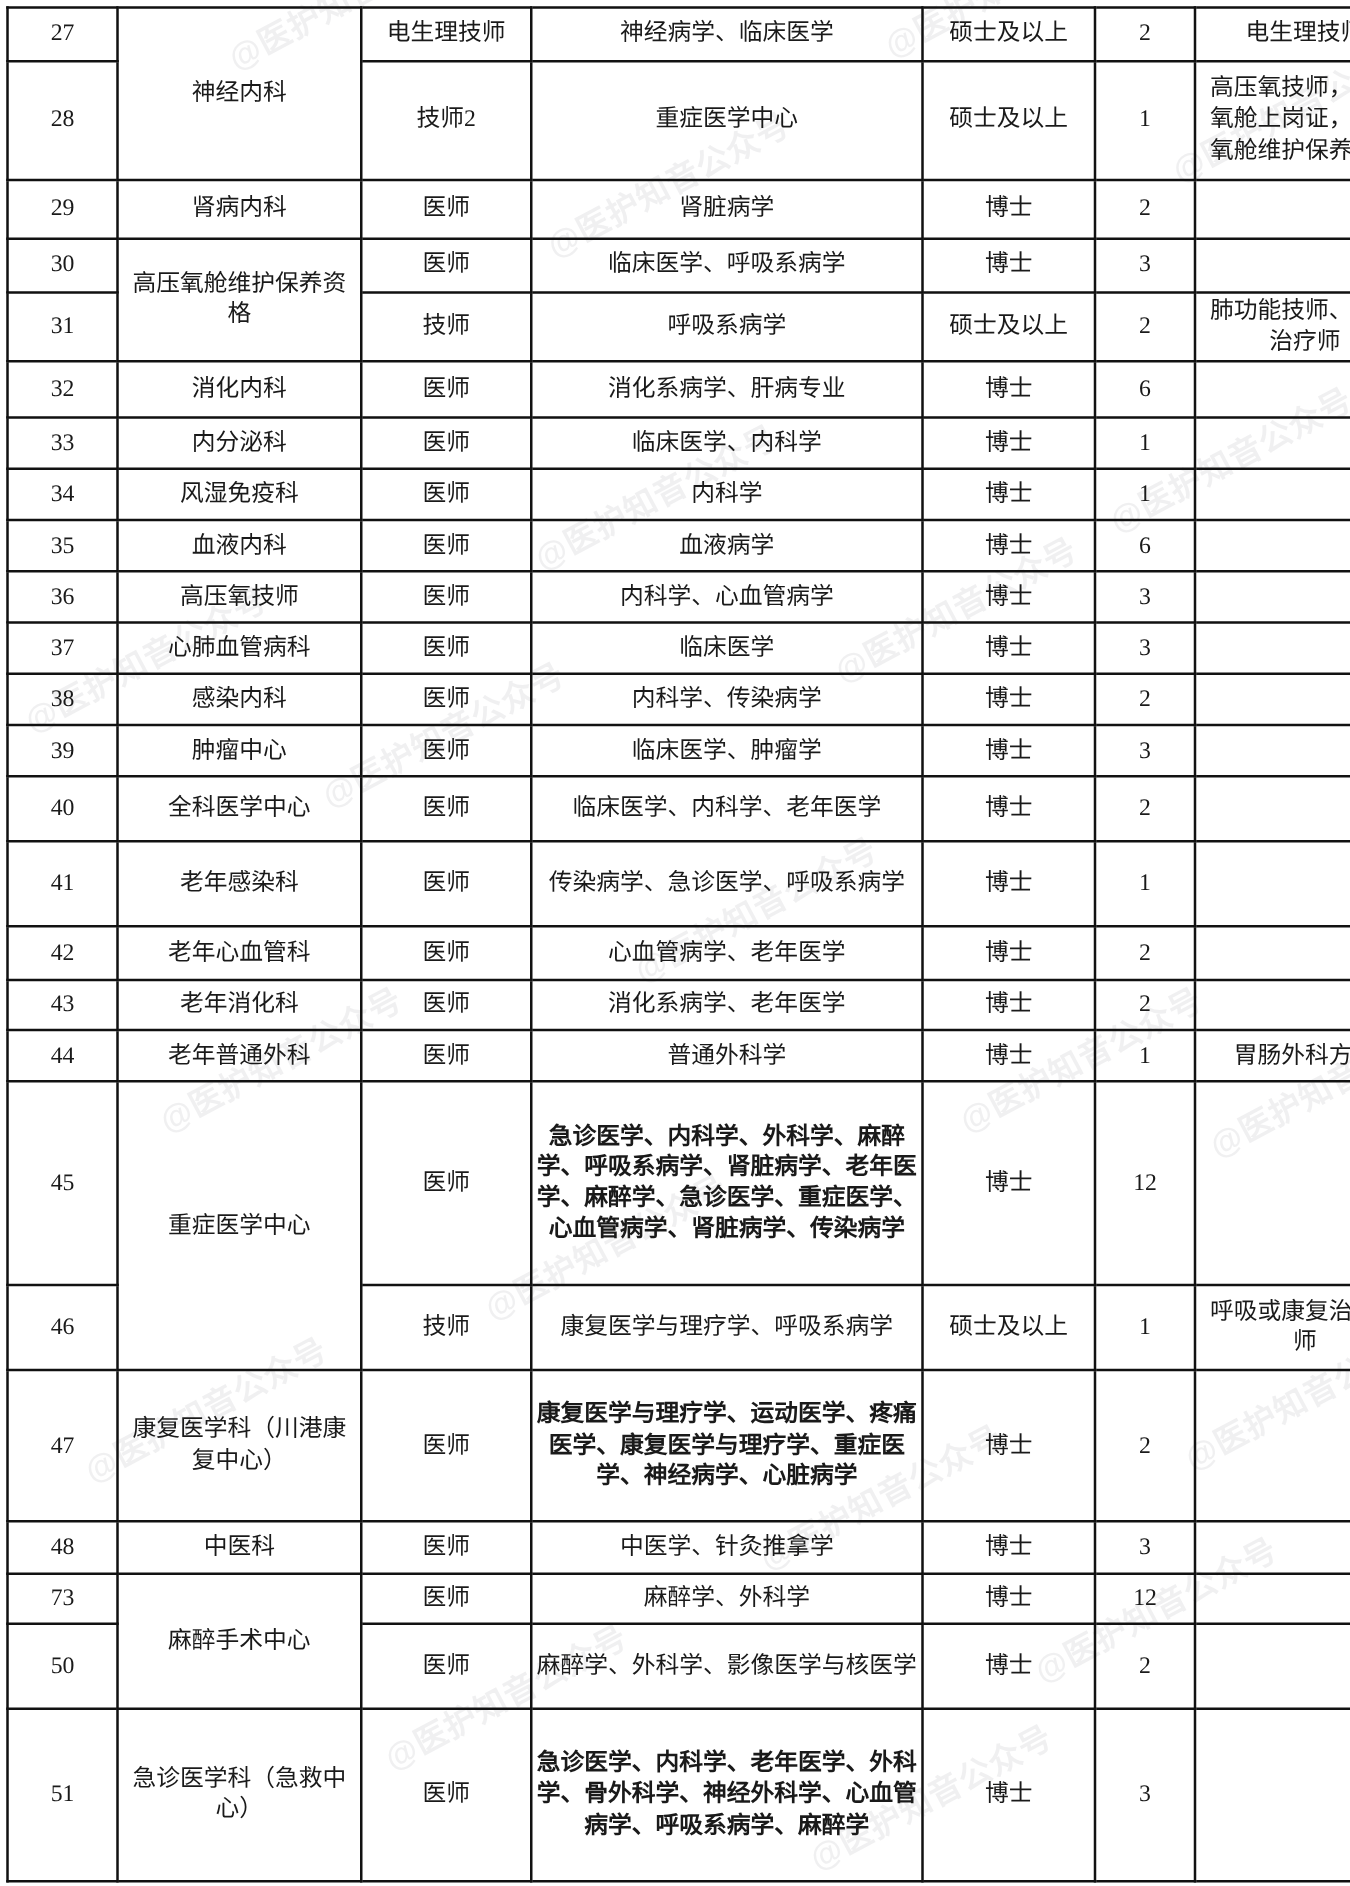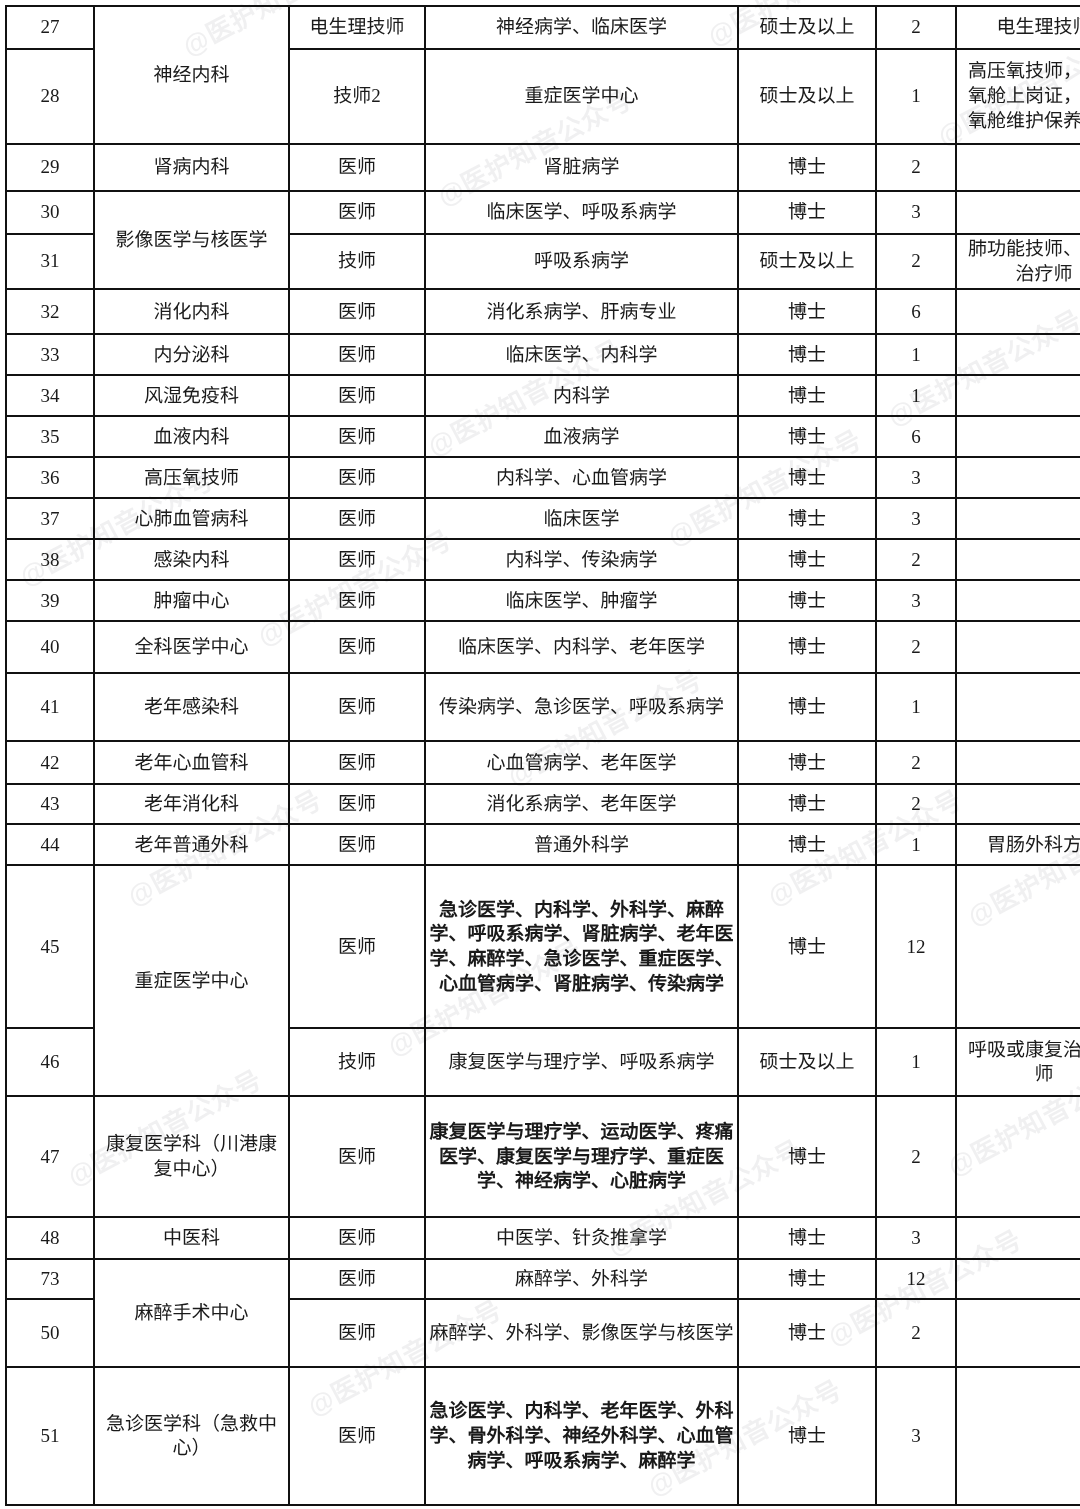--- a/index.html
+++ b/index.html
@@ -116,21 +116,21 @@
           <td class="c-no">29</td>
           <td class="c-dept">肾病内科</td>
           <td class="c-pos">医师</td>
           <td class="c-major">肾脏病学</td>
           <td class="c-deg">博士</td>
           <td class="c-cnt">2</td>
           <td class="c-rem"></td>
         </tr>
         <tr style="height: 43px;">
           <td class="c-no">30</td>
-          <td class="c-dept" rowspan="2">影像医学与核医学</td>
+          <td class="c-dept" rowspan="2">高压氧舱维护保养资格</td>
           <td class="c-pos">医师</td>
           <td class="c-major">临床医学、呼吸系病学</td>
           <td class="c-deg">博士</td>
           <td class="c-cnt">3</td>
           <td class="c-rem"></td>
         </tr>
         <tr style="height: 52px;">
           <td class="c-no">31</td>
           <td class="c-pos">技师</td>
           <td class="c-major">呼吸系病学</td>

